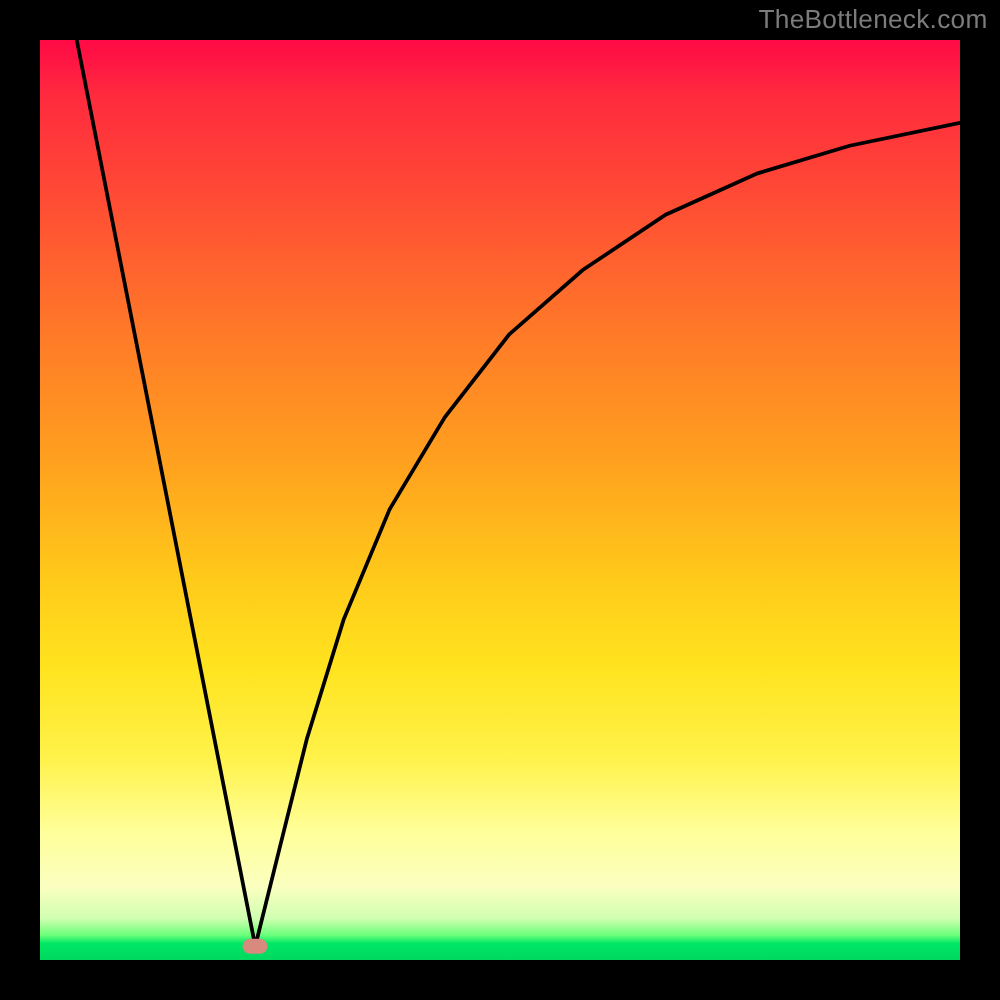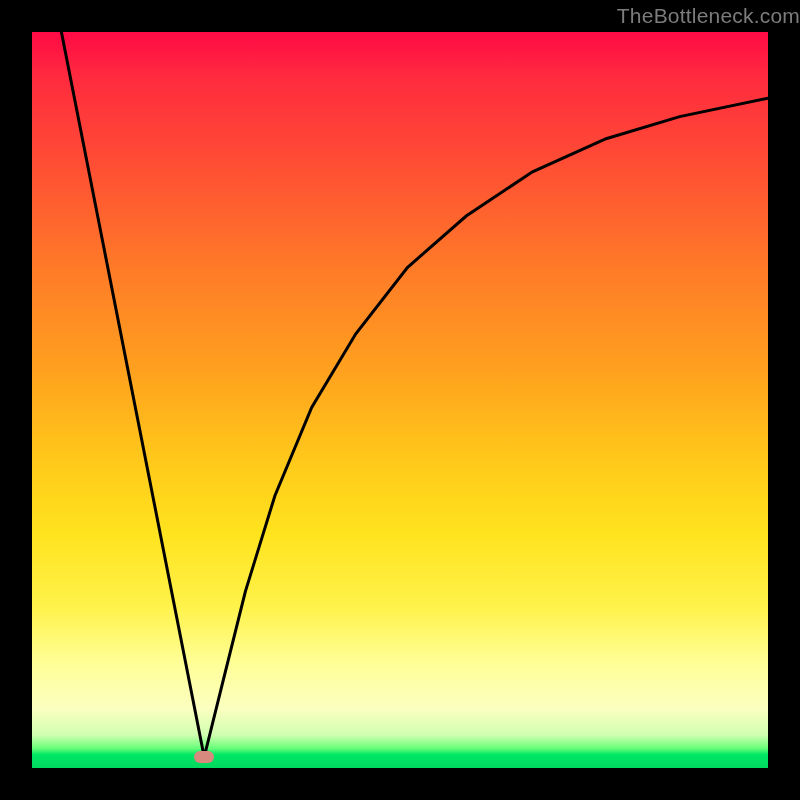--- a/index.html
+++ b/index.html
@@ -55,21 +55,21 @@
     position: absolute;
     width: 20px;
     height: 12px;
     border-radius: 6px / 6px;
     background: #d88a7e;
     transform: translate(-50%, -50%);
   }
   .watermark {
     position: absolute;
     top: 4px;
-    right: 0;
+    right: 10px;
     color: #7c7c7c;
     font-size: 21px;
     font-weight: 500;
     letter-spacing: 0.2px;
     user-select: none;
   }
 </style>
 </head>
 <body>
 

